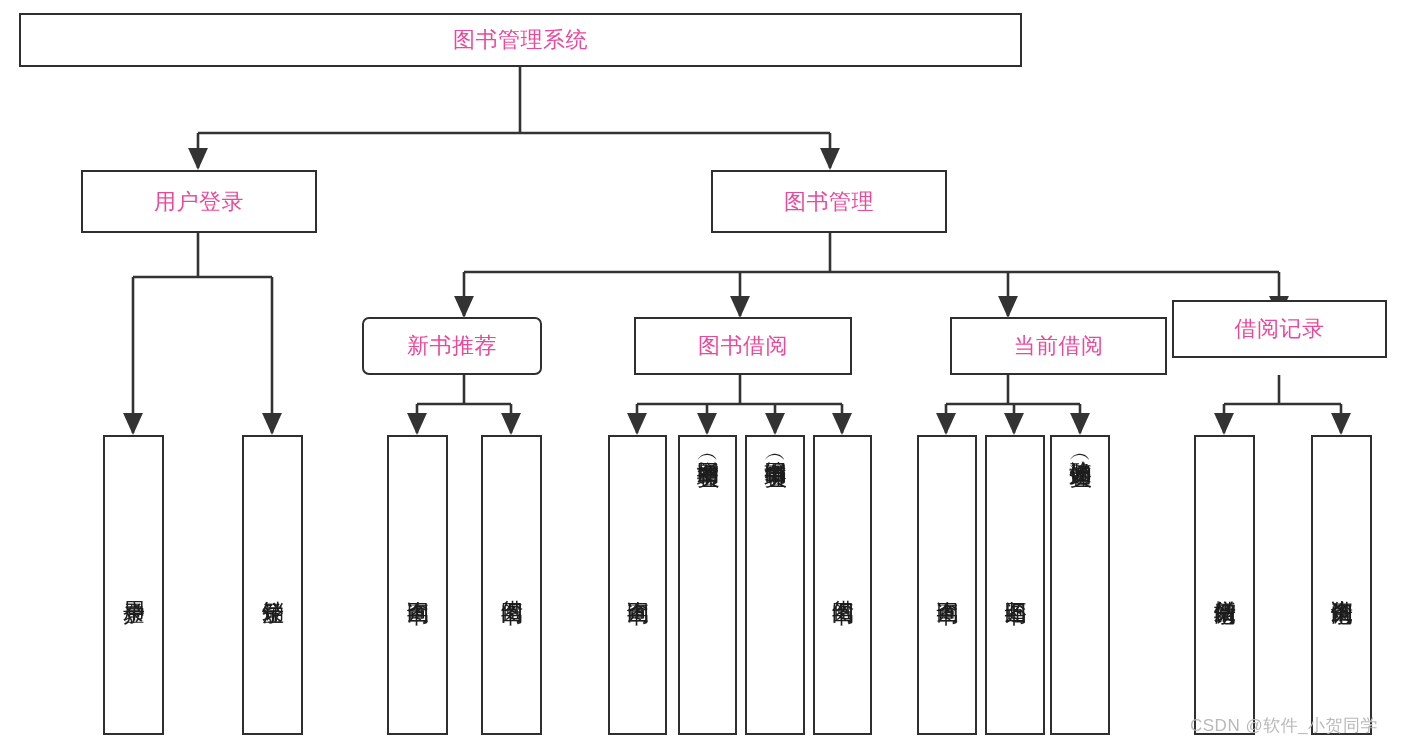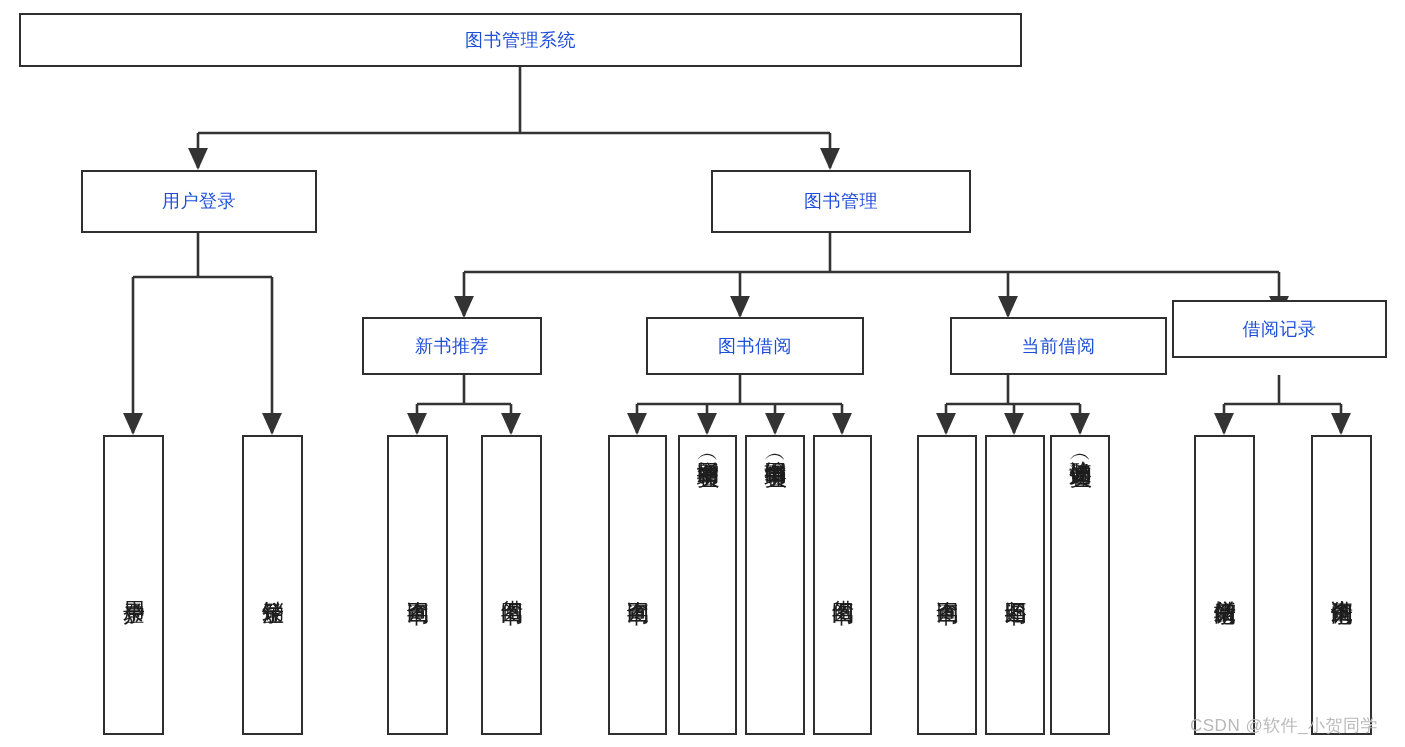--- a/index.html
+++ b/index.html
@@ -32,22 +32,22 @@
     position: absolute;
     box-sizing: border-box;
     background: #ffffff;
     border: 2.2px solid #2f2f2f;
     display: flex;
     align-items: center;
     justify-content: center;
     overflow: hidden;
   }
   .node-label-h {
-    font-size: 18px;
-    color: #1d4ed8;
+    font-size: 22px;
+    color: #ec4899;
     line-height: 1.15;
     white-space: nowrap;
     letter-spacing: 0.5px;
   }
   .node-label-v {
     font-size: 22px;
     color: #1d1d1d;
     line-height: 1.22;
     writing-mode: vertical-rl;
     text-orientation: upright;
@@ -131,29 +131,29 @@
   </svg>
 
   <div class="node-box" style="left:19px; top:13px; width:1003px; height:54px;">
     <span class="node-label-h">图书管理系统</span>
   </div>
 
   <div class="node-box" style="left:81px; top:170px; width:236px; height:63px;">
     <span class="node-label-h">用户登录</span>
   </div>
 
-  <div class="node-box" style="left:711px; top:170px; width:260px; height:63px;">
+  <div class="node-box" style="left:711px; top:170px; width:236px; height:63px;">
     <span class="node-label-h">图书管理</span>
   </div>
 
-  <div class="node-box" style="left:362px; top:317px; width:180px; height:58px;">
+  <div class="node-box" style="left:362px; top:317px; width:180px; height:58px;border-radius:7px;">
     <span class="node-label-h">新书推荐</span>
   </div>
 
-  <div class="node-box" style="left:634px; top:317px; width:218px; height:58px;margin-left:12px;">
+  <div class="node-box" style="left:634px; top:317px; width:218px; height:58px;">
     <span class="node-label-h">图书借阅</span>
   </div>
 
   <div class="node-box" style="left:902px; top:317px; width:217px; height:58px;margin-left:48px;">
     <span class="node-label-h">当前借阅</span>
   </div>
 
   <div class="node-box" style="left:1172px; top:300px; width:215px; height:58px;">
     <span class="node-label-h">借阅记录</span>
   </div>

